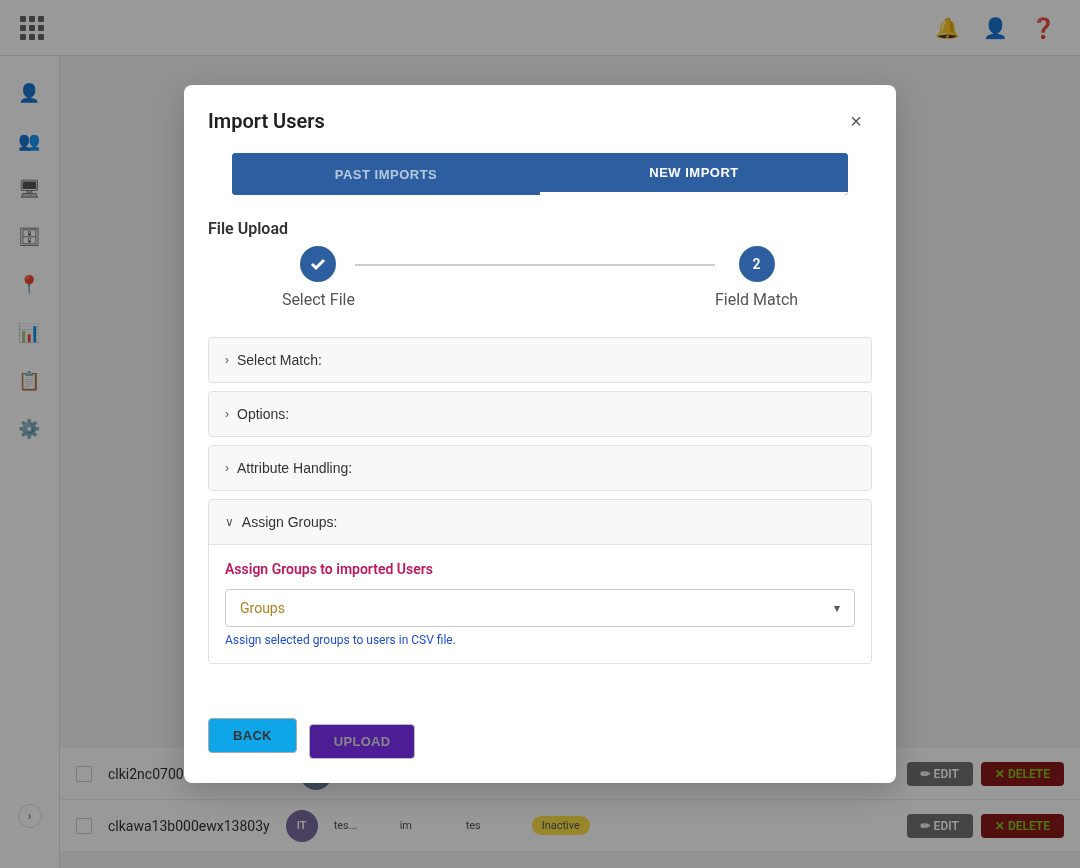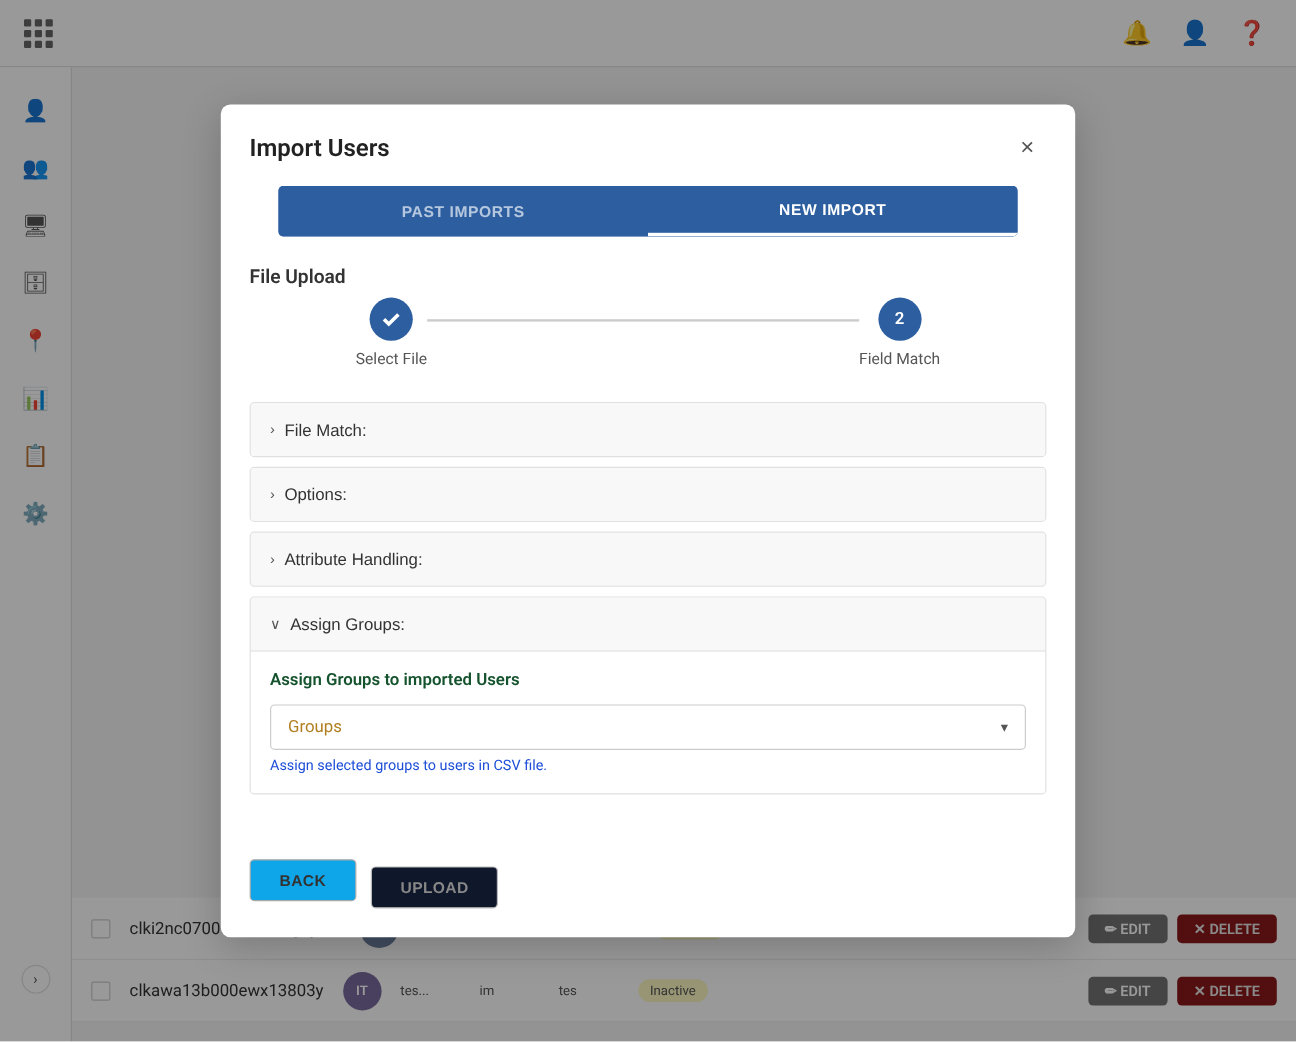--- a/index.html
+++ b/index.html
@@ -220,21 +220,21 @@
     }
     .step-circle.completed {
       background: #2d5fa0;
       color: #fff;
     }
     .step-circle.active {
       background: #2d5fa0;
       color: #fff;
     }
     .step-label {
-      font-size: 13px;
+      font-size: 16px;
       color: #555;
       white-space: nowrap;
     }
     .step-connector {
       flex: 1;
       height: 2px;
       background: #ccc;
       margin-top: 18px;
       max-width: 360px;
     }
@@ -267,21 +267,21 @@
     .accordion-body {
       padding: 16px;
       background: #fff;
       border-top: 1px solid #e0e0e0;
     }
 
     
     .assign-label {
       font-size: 14px;
       font-weight: 600;
-      color: #14532d;
+      color: #be185d;
       margin-bottom: 12px;
     }
 
     .groups-select {
       width: 100%;
       border: 1px solid #ccc;
       border-radius: 4px;
       padding: 10px 14px;
       font-size: 14px;
       color: #b08020;
@@ -316,21 +316,21 @@
       color: #333;
       font-size: 13px;
       font-weight: 600;
       border-radius: 4px;
       cursor: pointer;
       letter-spacing: 0.3px;
     }
     .btn-upload {
       padding: 9px 24px;
       border: 1px solid #bbb;
-      background: #0f172a;
+      background: #4c1d95;
       color: #888;
       font-size: 13px;
       font-weight: 600;
       border-radius: 4px;
       cursor: not-allowed;
       letter-spacing: 0.3px;
       margin-top: 12px;
     }
 
     
@@ -363,36 +363,36 @@
       border-radius: 50%;
       display: flex; align-items: center; justify-content: center;
       font-size: 11px;
       font-weight: 600;
       color: #fff;
     }
     .bg-badge {
       padding: 3px 10px;
       border-radius: 12px;
       font-size: 11px;
-      background: #fef9c3;
+      background: #fde047;
       color: #555;
     }
     .bg-btn-edit {
       padding: 5px 14px;
       background: #737373;
       color: #fff;
       border-radius: 4px;
       font-size: 12px;
       font-weight: 600;
       display: flex; align-items: center; gap: 4px;
     }
     .bg-btn-delete {
       padding: 5px 14px;
       background: #8b1a1a;
-      color: #e5e5e5;
+      color: #84cc16;
       border-radius: 4px;
       font-size: 12px;
       font-weight: 600;
       display: flex; align-items: center; gap: 4px;
     }
     .bg-checkbox {
       width: 16px; height: 16px;
       border: 1px solid #ccc;
       border-radius: 2px;
     }
@@ -506,21 +506,21 @@
       <div class="step-connector"></div>
       <div class="step">
         <div class="step-circle active">2</div>
         <span class="step-label">Field Match</span>
       </div>
     </div>
 
     <div class="accordion-section">
       <button class="accordion-header">
         <span class="chevron">›</span>
-        <span>File Match:</span>
+        <span>Select Match:</span>
       </button>
     </div>
 
     <div class="accordion-section">
       <button class="accordion-header">
         <span class="chevron">›</span>
         <span>Options:</span>
       </button>
     </div>
 

